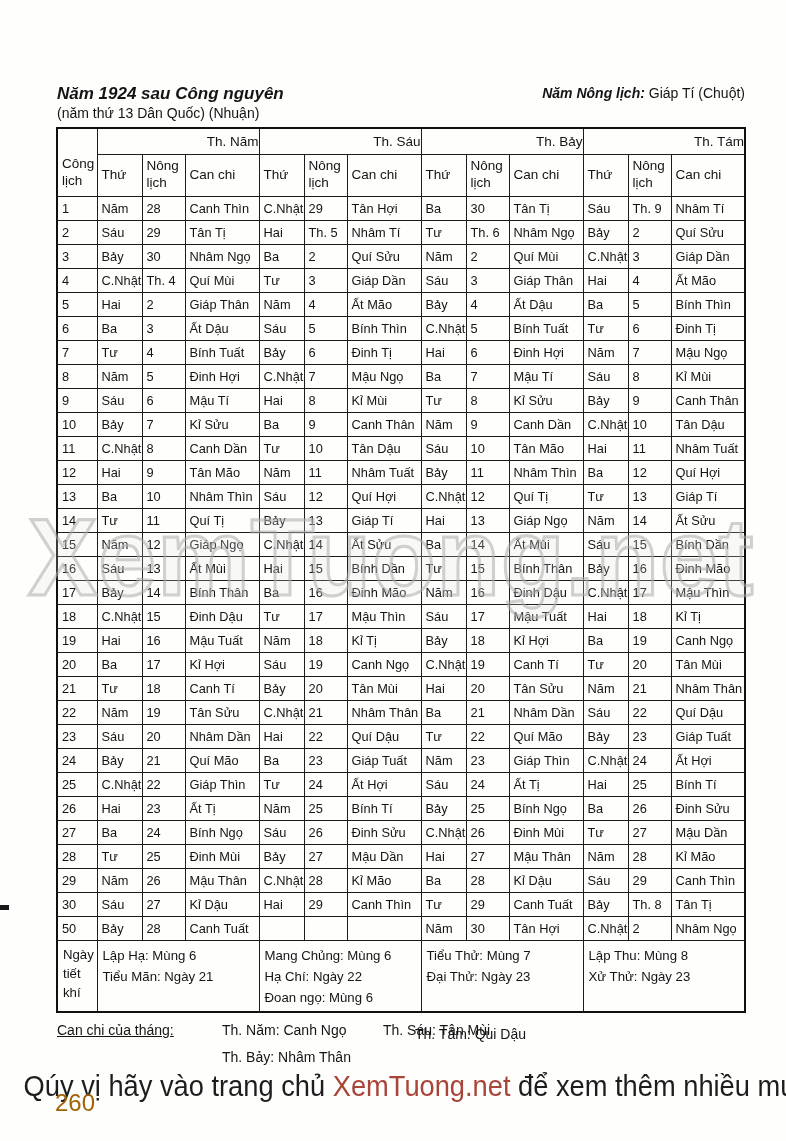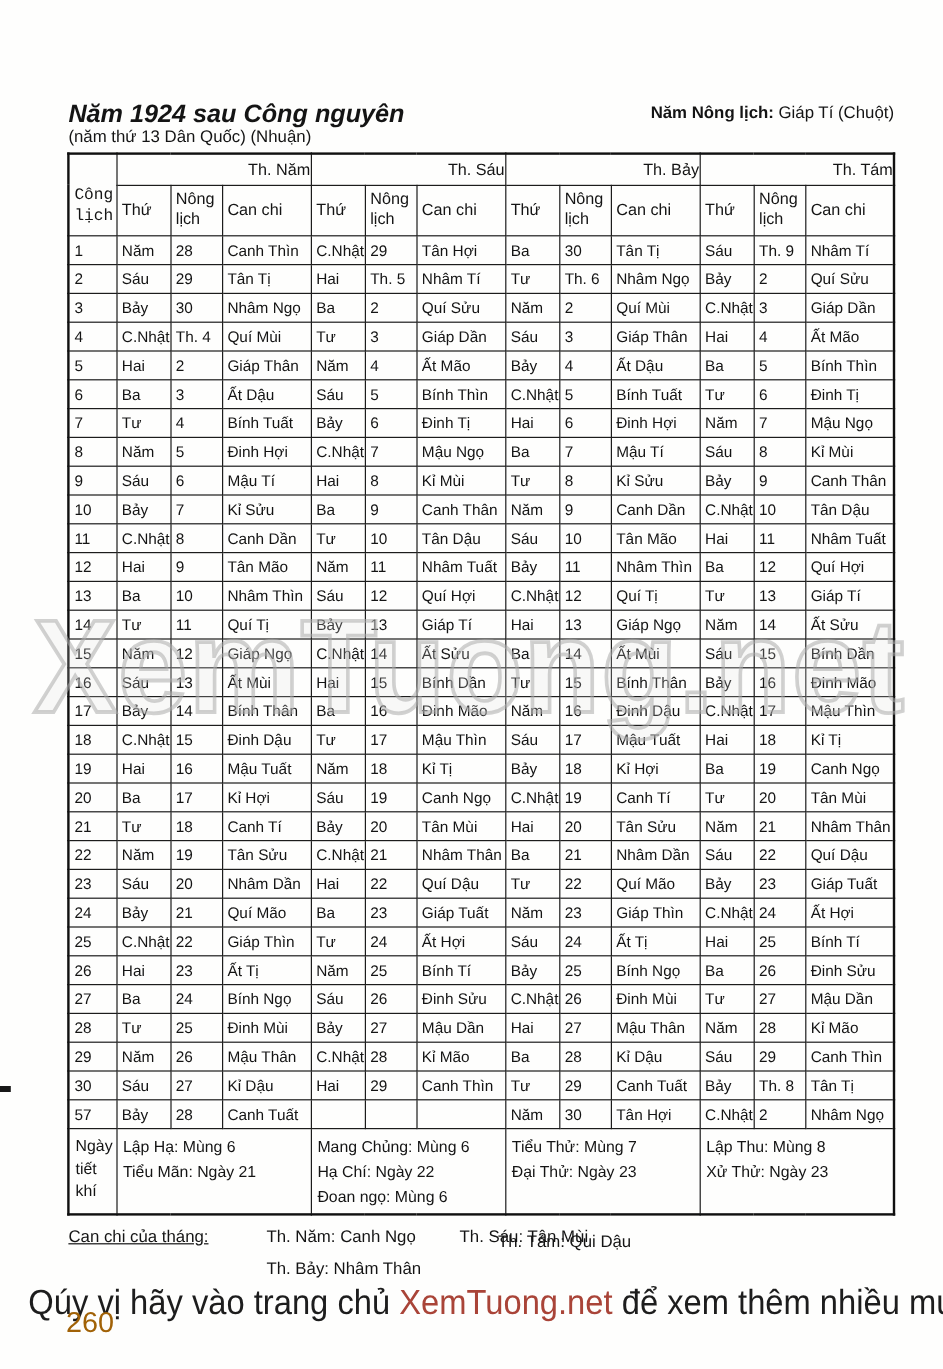--- a/index.html
+++ b/index.html
@@ -1,34 +1,34 @@
 <!DOCTYPE html>
 <html><head>
 <meta charset="utf-8">
 <style>
   * { margin:0; padding:0; box-sizing:border-box; }
   html,body { background:#ffffff; }
   .sheet {
     position:relative; width:786px; height:1141px; background:#fefefd;
     font-family:"Liberation Sans", sans-serif; color:#141414; overflow:hidden;
   }
-  .title-left { position:absolute; left:57px; top:84px; font-size:21px; font-weight:bold; font-style:italic; }
+  .title-left { position:absolute; left:57px; top:84px; font-size:17px; font-weight:bold; font-style:italic; }
   .subtitle-left { position:absolute; left:57px; top:105px; font-size:14px; }
   .title-right { position:absolute; right:41px; top:85px; font-size:14px; white-space:nowrap; }
-  .title-right .lbl { font-weight:bold; }
+  .title-right .lbl { font-weight:bold; font-style:italic; }
 
   table.cal {
     position:absolute; left:56px; top:127px; width:690px;
     border-collapse:collapse; table-layout:fixed;
     border:2px solid #101010;
   }
   table.cal th, table.cal td { border:1px solid #1c1c1c; font-weight:normal; }
   th.group { height:26px; font-size:13.5px; text-align:right; vertical-align:middle; }
   th.sub   { height:42px; font-size:13.5px; text-align:left; vertical-align:middle; padding:2px 4px; line-height:1.25; }
-  th.corner{ font-size:13.5px; text-align:left; vertical-align:bottom; padding:2px 3px 6px 4px; line-height:1.25;font-family:Liberation Mono, monospace; }
+  th.corner{ font-size:13.5px; text-align:left; vertical-align:bottom; padding:2px 3px 6px 4px; line-height:1.25; }
   tbody td { height:24px; font-size:12.8px; padding:1px 3px 1px 4px; white-space:nowrap; overflow:hidden; vertical-align:middle; }
   tr.tietkhi td {
     height:62px; vertical-align:top; white-space:pre-line;
     font-size:13.2px; line-height:1.62; padding:4px 4px 2px 5px;
   }
   tr.tietkhi td.lbl { line-height:1.45; }
 
   .watermark {
     position:absolute; left:28px; top:494px; width:758px; z-index:9;
     font-size:104px; font-weight:bold; white-space:nowrap; pointer-events:none;
@@ -547,21 +547,21 @@
           <td>29</td>
           <td>Canh Thìn</td>
           <td>Tư</td>
           <td>29</td>
           <td>Canh Tuất</td>
           <td>Bảy</td>
           <td>Th. 8</td>
           <td>Tân Tị</td>
         </tr>
         <tr>
-          <td>57</td>
+          <td>50</td>
           <td>Bảy</td>
           <td>28</td>
           <td>Canh Tuất</td>
           <td></td>
           <td></td>
           <td></td>
           <td>Năm</td>
           <td>30</td>
           <td>Tân Hợi</td>
           <td>C.Nhật</td>

